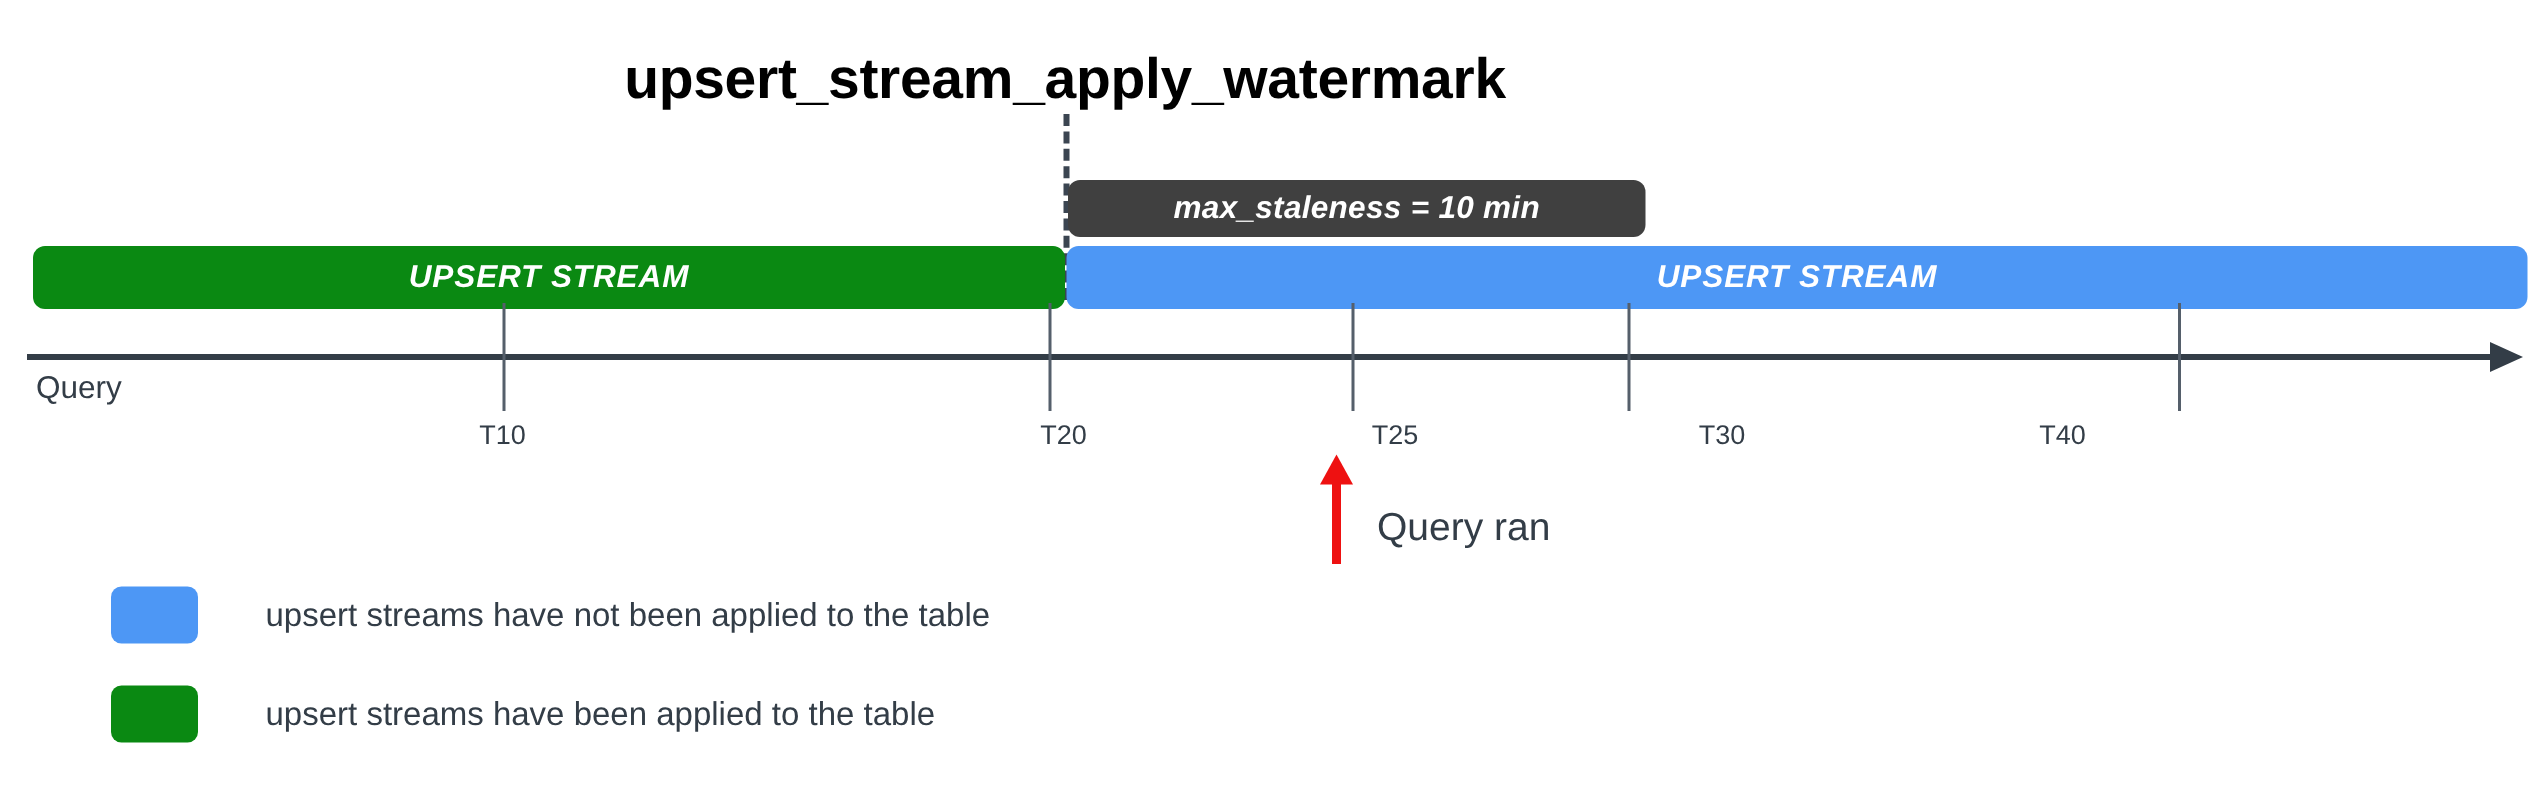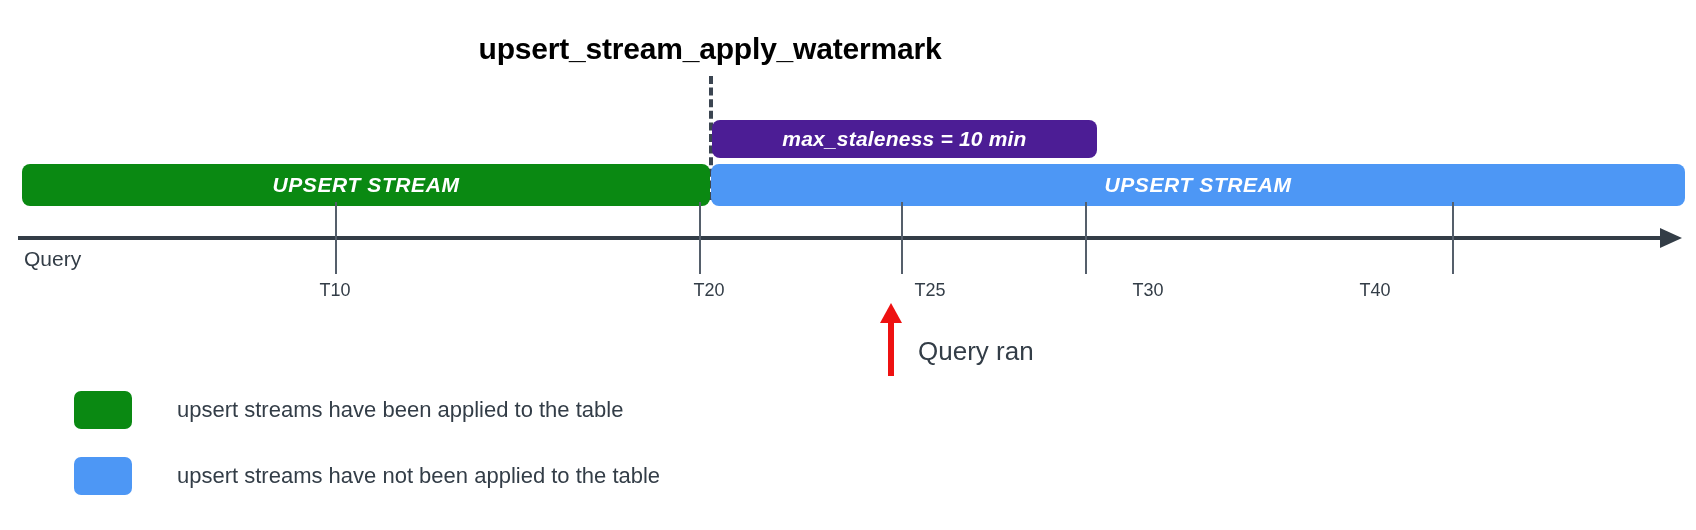--- a/index.html
+++ b/index.html
@@ -19,21 +19,21 @@
     overflow: hidden;
   }
 
   
   .title {
     position: absolute;
     left: 0;
     top: 32px;
     width: 1420px;
     text-align: center;
-    font-size: 30px;
+    font-size: 38px;
     font-weight: bold;
     color: #000000;
     letter-spacing: -0.2px;
     white-space: nowrap;
   }
 
   
   .watermark-line {
     position: absolute;
     left: 709px;
@@ -53,21 +53,21 @@
     color: #ffffff;
     font-weight: bold;
     font-style: italic;
     white-space: nowrap;
   }
   .bar-staleness {
     left: 712px;
     top: 120px;
     width: 385px;
     height: 38px;
-    background: #4c1d95;
+    background: #404040;
     font-size: 21px;
     letter-spacing: 0.2px;
   }
   .bar-green {
     left: 22px;
     top: 164px;
     width: 688px;
     height: 42px;
     background: #0a8912;
     font-size: 21px;
@@ -218,22 +218,22 @@
 
   <div class="tick" style="left:1452px"></div>
   <div class="tick-label" style="left:1375px">T40</div>
 
   <div class="query-arrow-head"></div>
   <div class="query-arrow-shaft"></div>
   <div class="query-label">Query ran</div>
 
   <div class="legend">
     <div class="legend-row">
+      <div class="legend-swatch" style="background:#4d97f5"></div>
+      <div class="legend-text">upsert streams have not been applied to the table</div>
+    </div>
+    <div class="legend-row">
       <div class="legend-swatch" style="background:#0a8912"></div>
       <div class="legend-text">upsert streams have been applied to the table</div>
     </div>
-    <div class="legend-row">
-      <div class="legend-swatch" style="background:#4d97f5"></div>
-      <div class="legend-text">upsert streams have not been applied to the table</div>
-    </div>
   </div>
 
 </div>
 
 </body></html>

